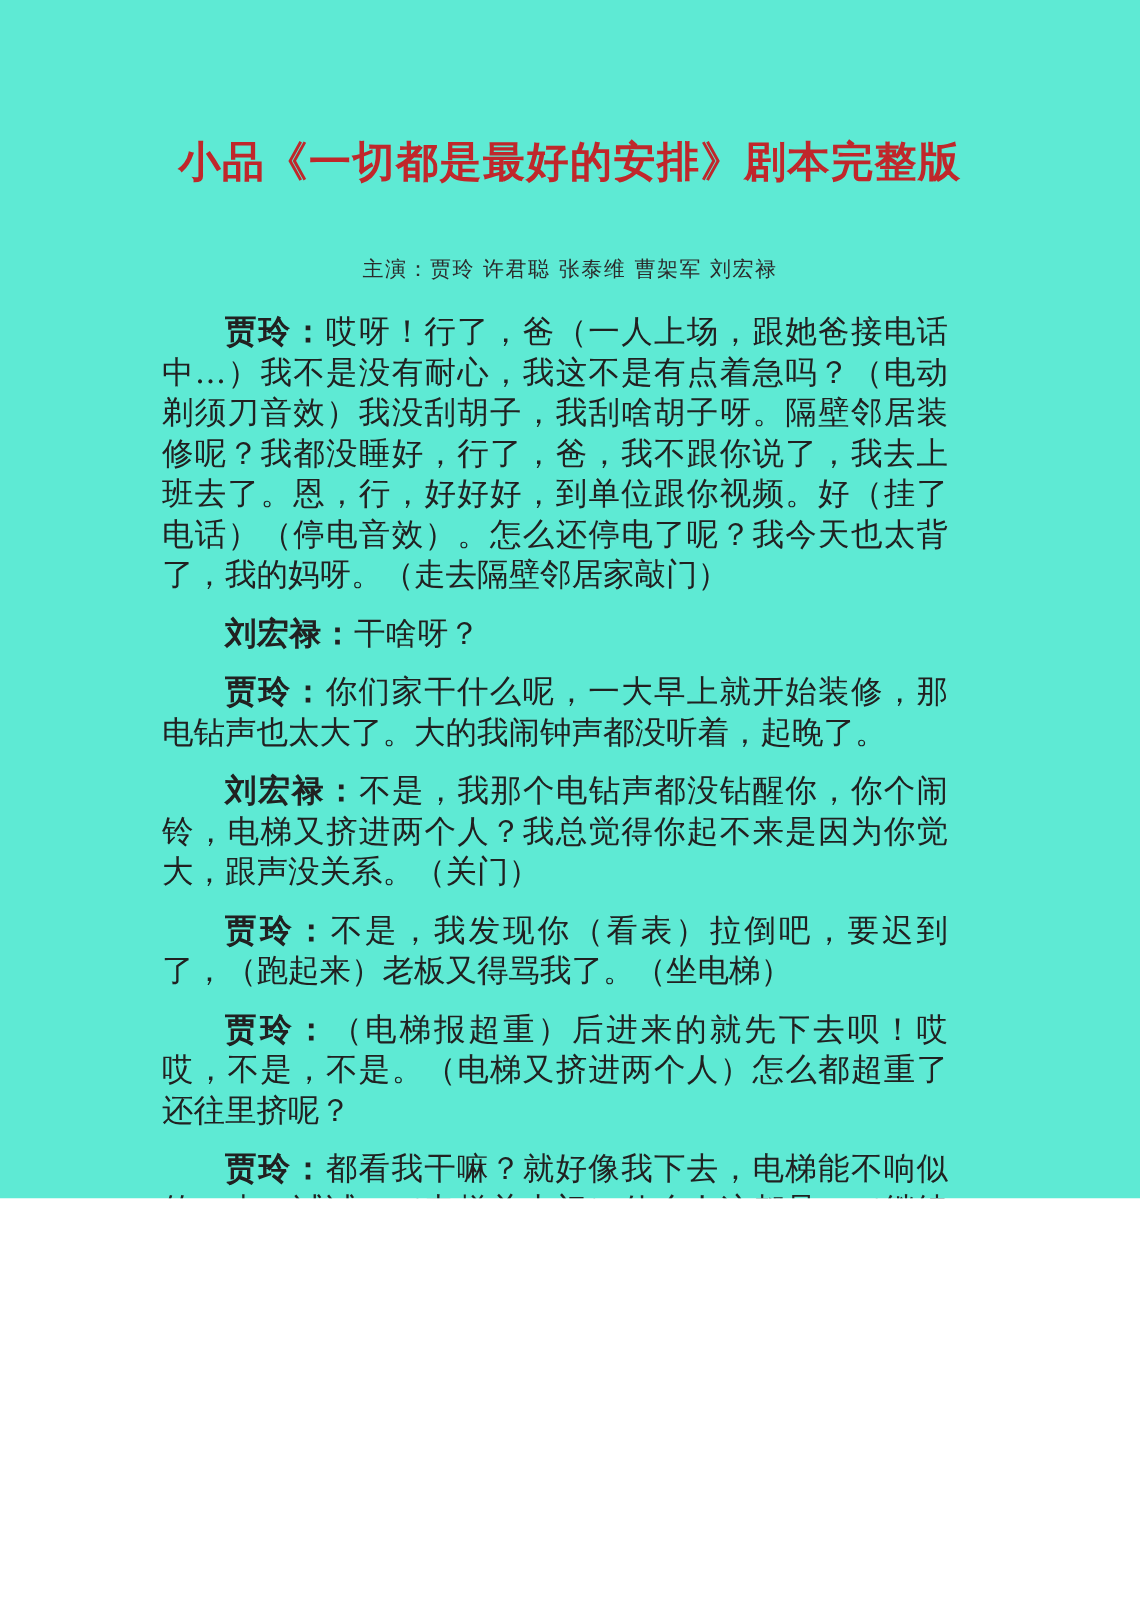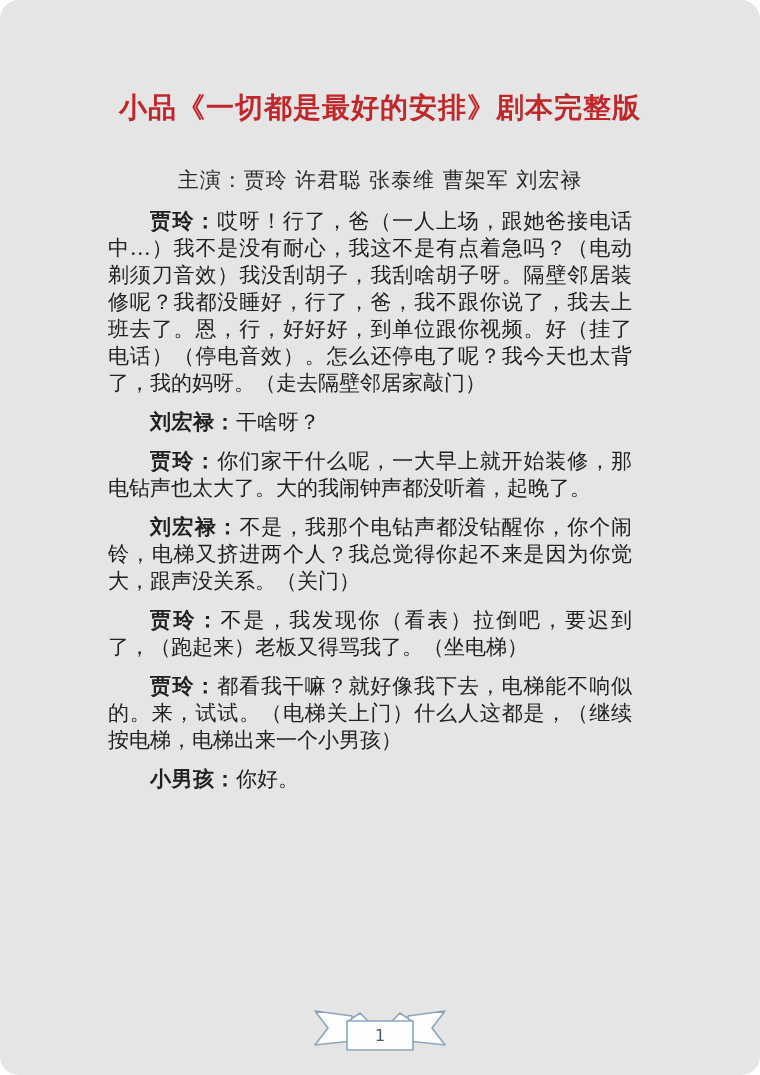--- a/index.html
+++ b/index.html
@@ -3,44 +3,43 @@
 <meta charset="utf-8">
 <style>
   html, body {
     margin: 0;
     padding: 0;
     background: #ffffff;
   }
   .page {
     position: relative;
     width: 760px;
-    height: 1075px;
+    height: 799px;
     margin: 0 auto;
-    background: #e5e5e5;
+    background: #5eead4;
     overflow: hidden;
     font-family: "DejaVu Serif", "Liberation Serif", serif;
     color: var(--body-color, #212121);
-    border-radius: 19px;
   }
   .doc-title {
     margin: 0;
     padding-top: 90px;
     text-align: center;
     font-size: 28px;
     line-height: 36px;
     font-weight: 700;
     letter-spacing: 1px;
     color: var(--title-color, #c0272b);
     font-family: "DejaVu Serif", "Liberation Serif", serif;
   }
   .cast-line {
     margin: 0;
     margin-top: 42px;
     text-align: center;
-    font-size: 21px;
+    font-size: 14px;
     line-height: 24px;
     color: #2b2b2b;
     letter-spacing: 1px;
   }
   .script-body {
     margin-top: 16px;
     margin-left: 108px;
     width: 524px;
     text-align: justify;
   }
@@ -94,20 +93,21 @@
 
       <p class="para"><strong class="speaker">刘宏禄：</strong><span>干啥呀？</span></p>
 
       <p class="para"><strong class="speaker">贾玲：</strong><span>你们家干什么呢，一大早上就开始装修，那电钻声也太大了。大的我闹钟声都没听着，起晚了。</span></p>
 
       <p class="para"><strong class="speaker">刘宏禄：</strong><span>不是，我那个电钻声都没钻醒你，你个闹铃，电梯又挤进两个人？我总觉得你起不来是因为你觉大，跟声没关系。（关门）</span></p>
 
       <p class="para"><strong class="speaker">贾玲：</strong><span>不是，我发现你（看表）拉倒吧，要迟到了，（跑起来）老板又得骂我了。（坐电梯）</span></p>
 
 
+      <p class="para"><strong class="speaker">贾玲：</strong><span>（电梯报超重）后进来的就先下去呗！哎哎，不是，不是。（电梯又挤进两个人）怎么都超重了还往里挤呢？</span></p>
 
 
       <p class="para"><strong class="speaker">贾玲：</strong><span>都看我干嘛？就好像我下去，电梯能不响似的。来，试试。（电梯关上门）什么人这都是，（继续按电梯，电梯出来一个小男孩）</span></p>
 
       <p class="para"><strong class="speaker">小男孩：</strong><span>你好。</span></p>
     </div>
 
   <div class="ribbon-wrap">
     <svg width="140" height="46" viewBox="0 0 140 46">
 

